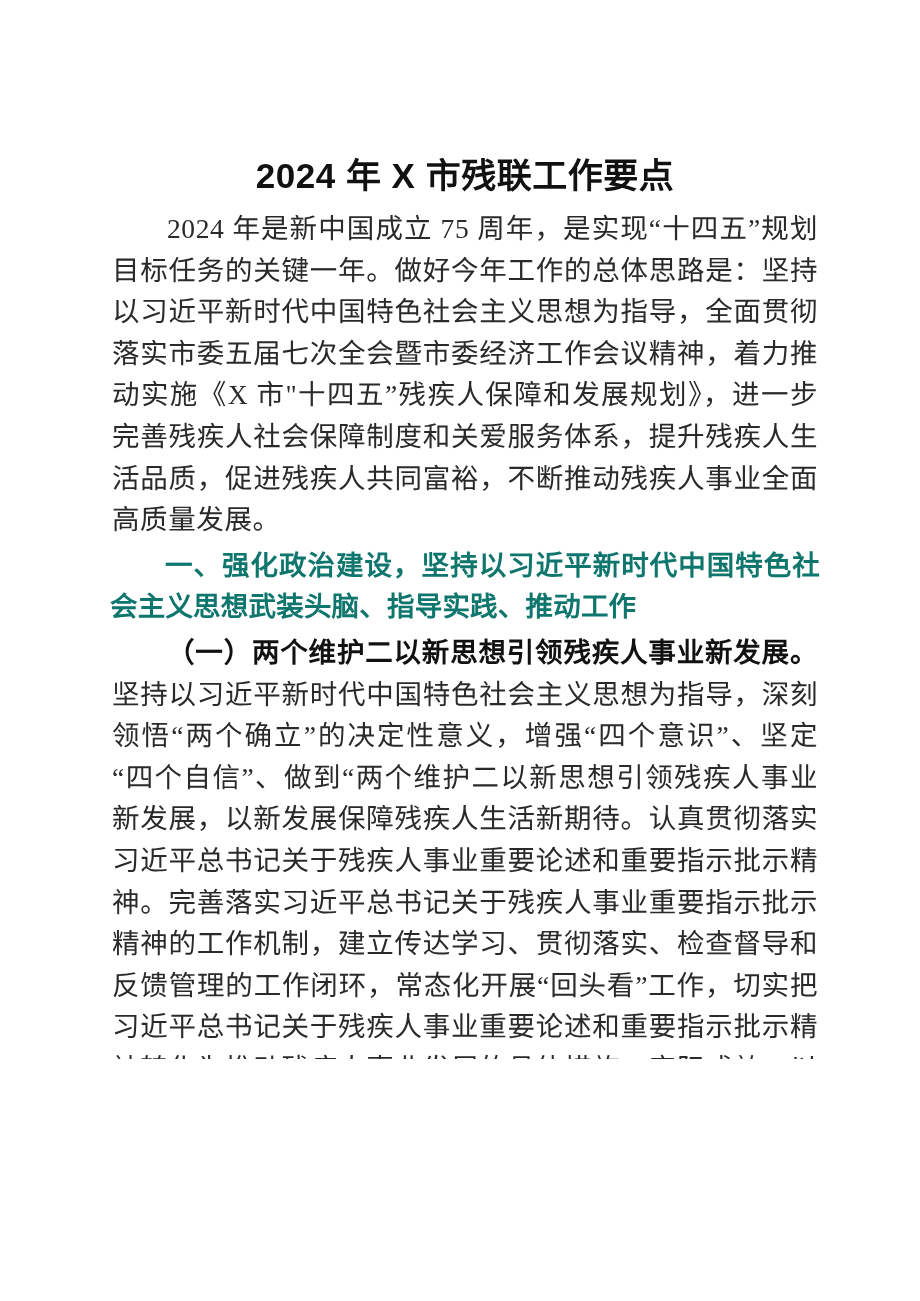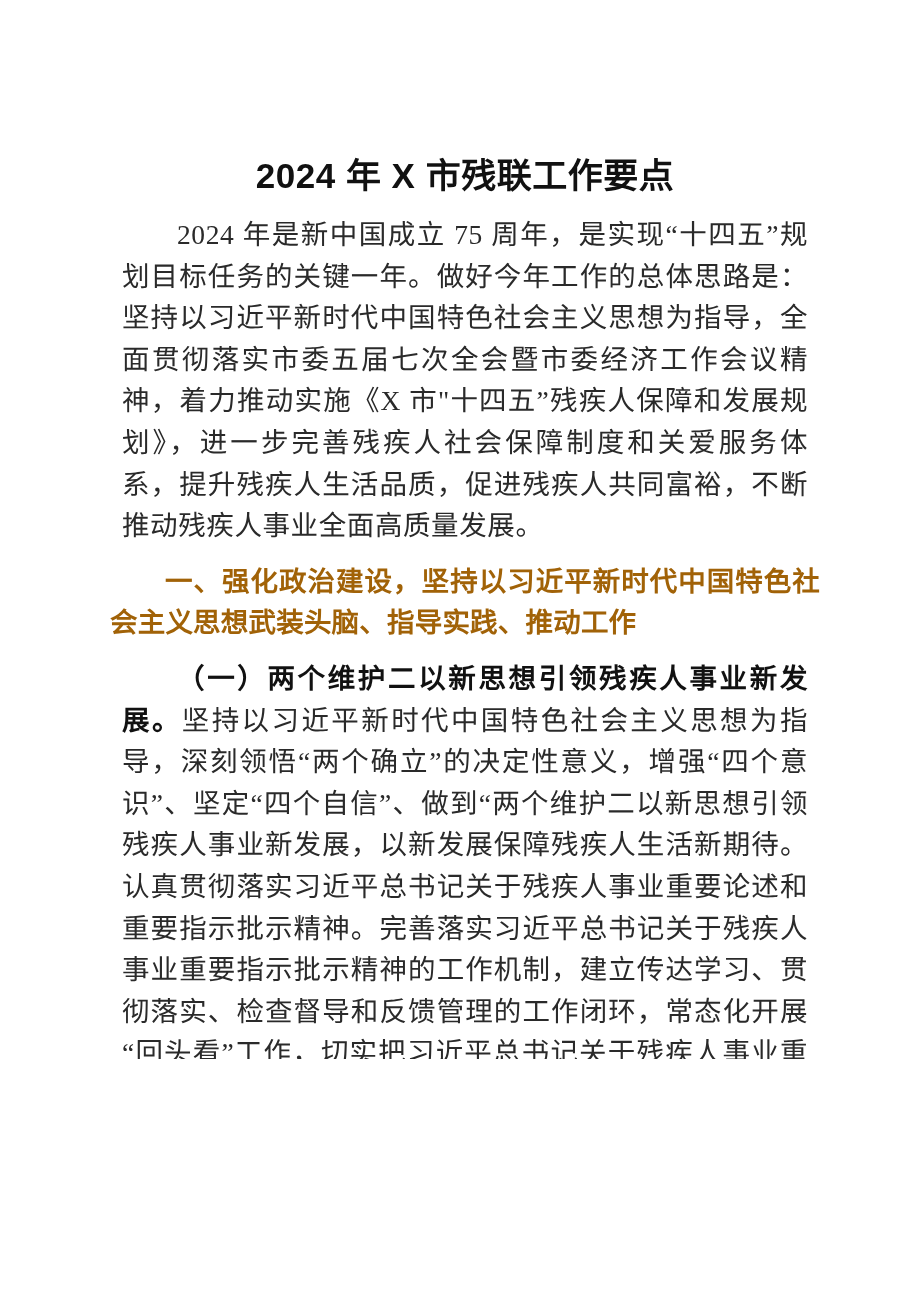--- a/index.html
+++ b/index.html
@@ -41,37 +41,37 @@
   }
 
   
   .para {
     font-family: "Liberation Serif", "DejaVu Serif", serif;
     font-size: 27.5px;
     line-height: 41.6px;
     text-align: justify;
     text-justify: inter-ideograph;
     text-indent: 2em;
-    margin: 12px;
+    margin: 2px;
     color: #2a2a2a;
     letter-spacing: 0.6px;
     word-break: break-all;
   }
 
   
   .heading-1 {
     font-family: "Liberation Sans", "DejaVu Sans", sans-serif;
     font-weight: 700;
     font-size: 27.5px;
     line-height: 41.6px;
     text-align: justify;
     text-justify: inter-ideograph;
     text-indent: 2em;
     margin: 0;
-    color: #a16207;
+    color: #0f766e;
     letter-spacing: 0.2px;
     word-break: break-all;
   }
 
   
   .lead-bold {
     font-family: "Liberation Serif", "DejaVu Serif", serif;
     font-weight: 700;
     color: #111111;
   }

